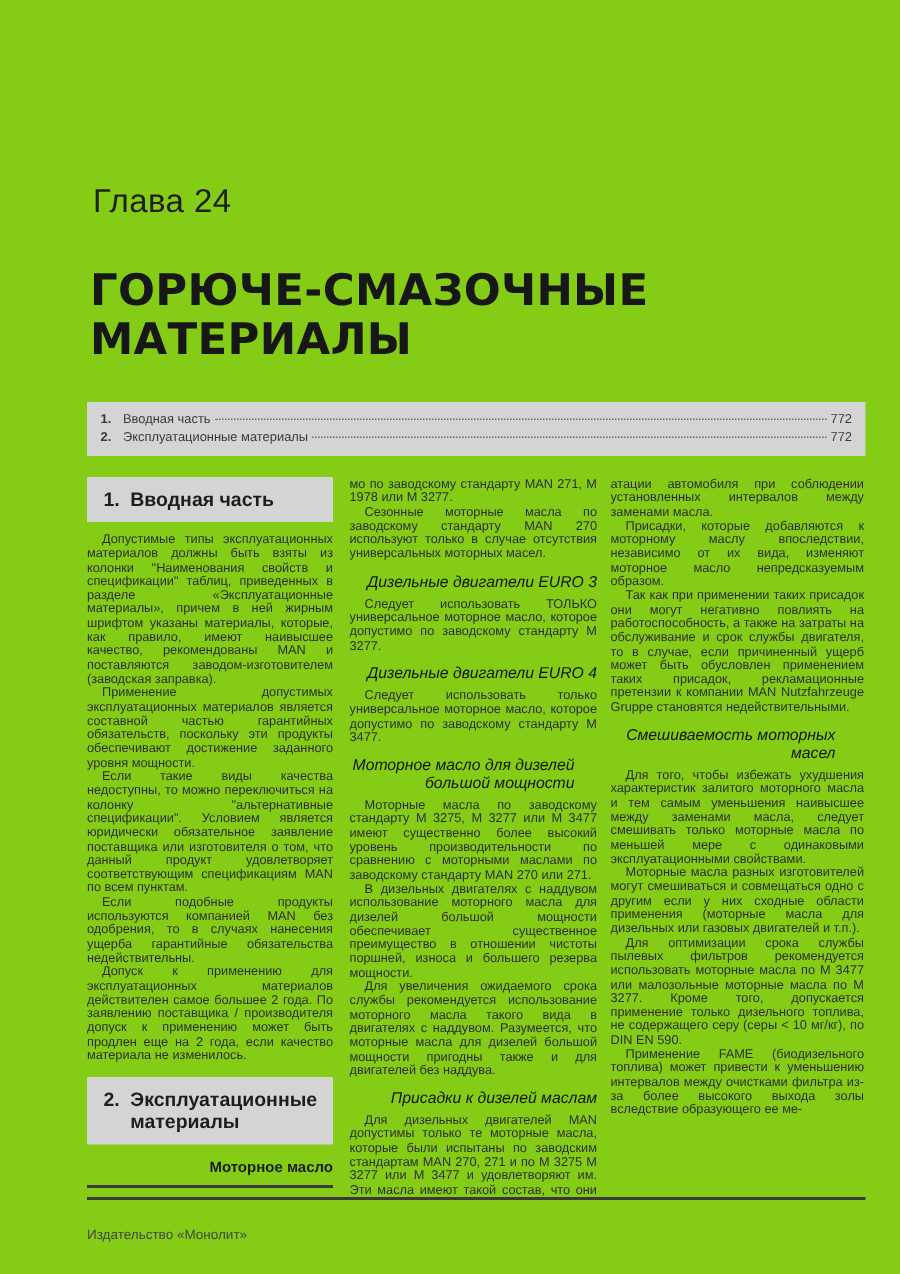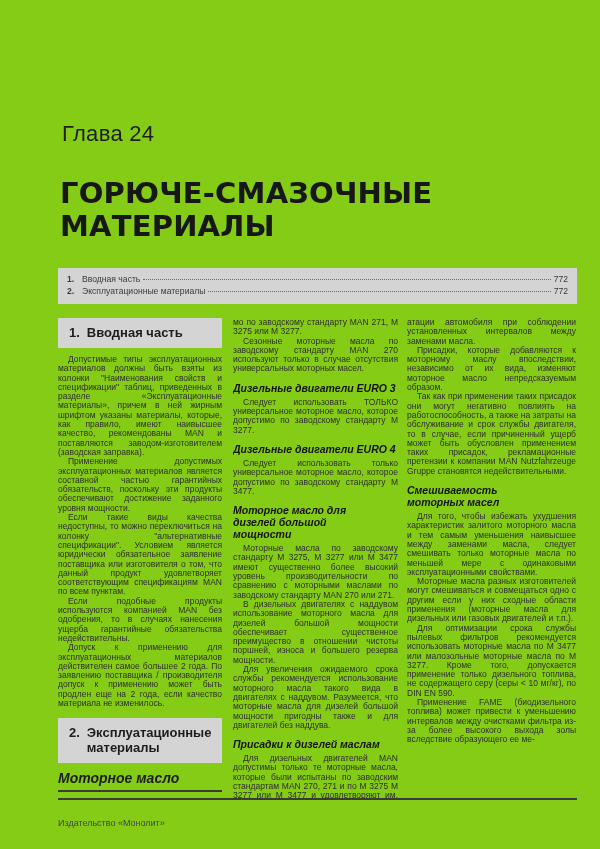--- a/index.html
+++ b/index.html
@@ -31,25 +31,25 @@
   #col1{left:58px;width:164px;}
   #col2{left:233px;width:165px;}
   #col3{left:407px;width:169px;}
   .secbox{
     background:#d4d4d4;display:flex;gap:7px;text-align:left;
     font-weight:bold;font-size:13px;line-height:15px;color:#1d1d1d;
     padding:7px 4px 8px 11px;margin:0 0 7px 0;
   }
   .secbox.mt{margin-top:10px;}
   .h-rule{
-    text-align:left;font-weight:bold;font-size:14px;line-height:15px;color:#1d1d1d;
-    border-bottom:2px solid #3a3a3a;padding-bottom:4px;margin:8px 0 6px 0;font-style:italic;
+    text-align:right;font-weight:bold;font-size:10px;line-height:15px;color:#1d1d1d;
+    border-bottom:2px solid #3a3a3a;padding-bottom:4px;margin:8px 0 6px 0;
   }
   .subhead{
-    text-align:left;font-weight:bold;font-style:italic;
+    text-align:right;font-weight:normal;font-style:italic;
     font-size:10.5px;line-height:12px;color:#141414;margin:8px 0 4px 0;
   }
   .para{margin:0;text-indent:10px;}
   .para.noindent{text-indent:0;}
   .footer-rule{position:absolute;left:58px;top:798px;width:519px;border-top:2px solid #3a3a3a;}
   .footer-text{position:absolute;left:58px;top:818px;font-size:9px;color:#444444;}
 </style>
 </head>
 <body>
 
@@ -89,21 +89,21 @@
     <p class="para">Допуск к применению для эксплуатационных материалов действителен самое большее 2 года. По заявлению поставщика / производителя допуск к применению может быть продлен еще на 2 года, если качество материала не изменилось.</p>
     <div class="secbox mt">
       <span>2.</span>
       <span>Эксплуатационные материалы</span>
     </div>
     <div class="h-rule">Моторное масло</div>
 
   </div>
 
   <div class="col" id="col2">
-    <p class="para noindent">мо по заводскому стандарту MAN 271, М 3275 или М 3277.</p>
+    <p class="para noindent">мо по заводскому стандарту MAN 271, М 1978 или М 3277.</p>
     <p class="para">Сезонные моторные масла по заводскому стандарту MAN 270 используют только в случае отсутствия универсальных моторных масел.</p>
     <div class="subhead">Дизельные двигатели EURO 3</div>
     <p class="para">Следует использовать ТОЛЬКО универсальное моторное масло, которое допустимо по заводскому стандарту М 3277.</p>
     <div class="subhead">Дизельные двигатели EURO 4</div>
     <p class="para">Следует использовать только универсальное моторное масло, которое допустимо по заводскому стандарту М 3477.</p>
     <div class="subhead" style="max-width:150px">Моторное масло для дизелей большой мощности</div>
     <p class="para">Моторные масла по заводскому стандарту М 3275, М 3277 или М 3477 имеют существенно более высокий уровень производительности по сравнению с моторными маслами по заводскому стандарту MAN 270 или 271.</p>
     <p class="para">В дизельных двигателях с наддувом использование моторного масла для дизелей большой мощности обеспечивает существенное преимущество в отношении чистоты поршней, износа и большего резерва мощности.</p>
     <p class="para">Для увеличения ожидаемого срока службы рекомендуется использование моторного масла такого вида в двигателях с наддувом. Разумеется, что моторные масла для дизелей большой мощности пригодны также и для двигателей без наддува.</p>
     <div class="subhead">Присадки к дизелей маслам</div>

